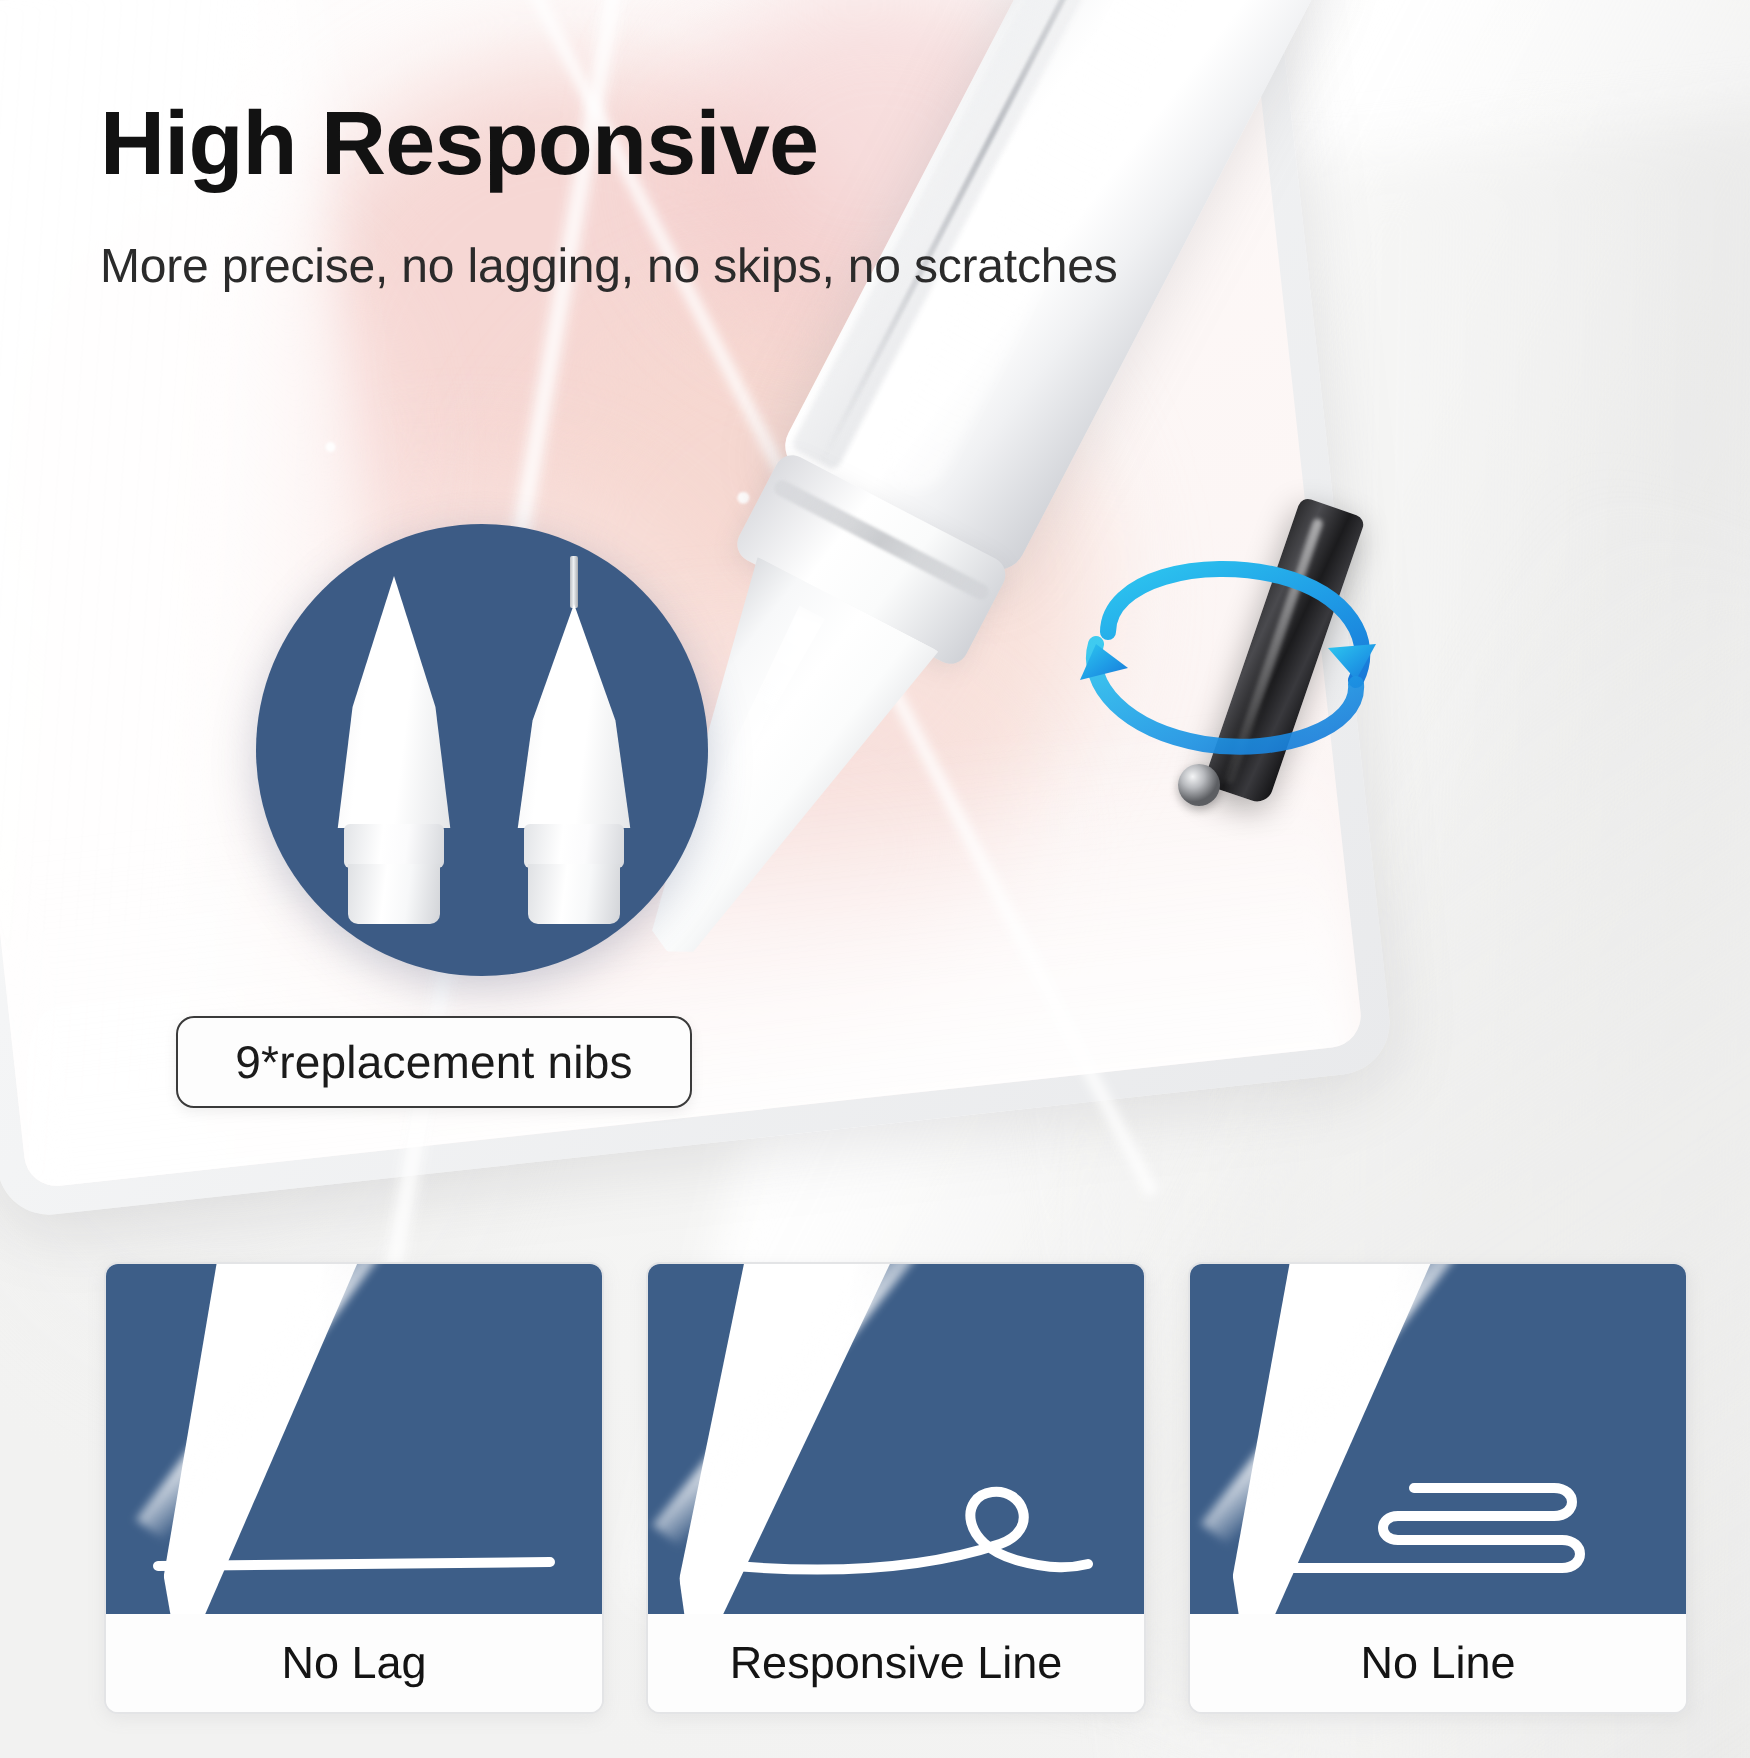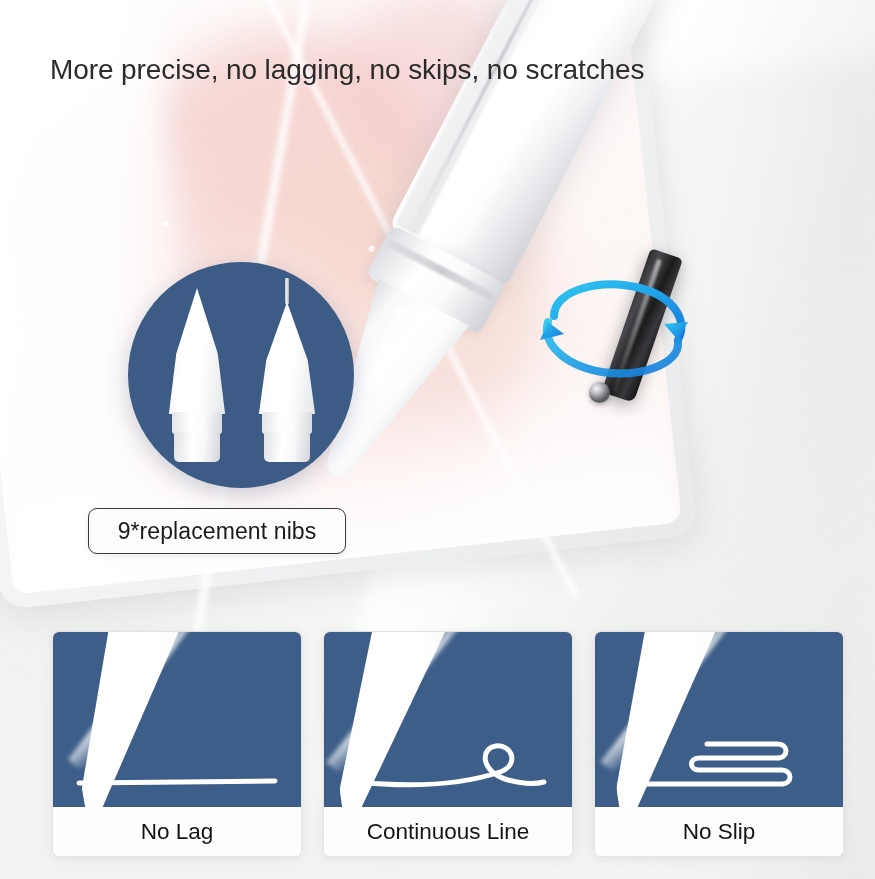--- a/index.html
+++ b/index.html
@@ -75,21 +75,21 @@
   
   .nib-badge{position:absolute;left:88px;top:508px;width:256px;height:44px;
     border:1.4px solid #3a3a3a;border-radius:9px;background:#fdfdfd;
     display:flex;align-items:center;justify-content:center;
     box-shadow:0 2px 7px rgba(0,0,0,.07);}
   .nib-badge span{font-size:23px;color:#1b1b1b;letter-spacing:.1px;}
 
   
   .headline{position:absolute;left:50px;top:46px;width:620px;z-index:6;}
   .h-line{font-size:45px;font-weight:bold;color:#121212;line-height:1.16;letter-spacing:-.4px;}
-  .sub{margin-top:8px;font-size:28px;color:#2b2b2b;letter-spacing:-.1px;}
+  .sub{margin-top:22px;font-size:24px;color:#2b2b2b;letter-spacing:-.1px;}
 
   
   .hero-pen{position:absolute;left:432px;top:-120px;width:132px;height:700px;
     transform:rotate(27.5deg);transform-origin:50% 40%;}
   .pen-barrel{position:absolute;left:0;top:0;width:100%;height:392px;
     border-radius:60px 60px 14px 14px;
     background:linear-gradient(100deg,#d9dade 0%,#f4f5f6 14%,#ffffff 34%,#ffffff 58%,#f0f1f3 74%,#cfd1d6 100%);
     box-shadow:0 10px 32px rgba(130,130,138,.22);}
   .pen-flat{position:absolute;left:4px;top:8px;width:26px;height:376px;
     background:linear-gradient(100deg,rgba(255,255,255,.1),rgba(214,216,220,.55));
@@ -224,20 +224,21 @@
       <div class="nib-collar" style="top:134px;height:22px;"></div>
       <div class="nib-base" style="top:154px;height:30px;"></div>
     </div>
   </div>
 
   <div class="nib-badge">
     <span>9*replacement nibs</span>
   </div>
 
   <div class="headline">
+    <div class="h-line">High Responsive</div>
     <div class="sub">More precise, no lagging, no skips, no scratches</div>
   </div>
 
   <div class="panels">
 
     <div class="panel">
       <div class="panel-img">
         <div class="mini-pen" style="left:24px;top:-58px;width:118px;height:240px;transform:rotate(-3deg);">
           <div class="mini-pen-body"></div>
           <div class="mini-pen-hi" style="left:46px;top:22px;width:18px;height:188px;transform:rotate(40deg);"></div>
@@ -252,30 +253,30 @@
     <div class="panel">
       <div class="panel-img">
         <div class="mini-pen" style="left:14px;top:-62px;width:122px;height:248px;transform:rotate(-1deg);">
           <div class="mini-pen-body"></div>
           <div class="mini-pen-hi" style="left:48px;top:24px;width:18px;height:196px;transform:rotate(40deg);"></div>
         </div>
         <svg class="stroke-svg" viewBox="0 0 248 175">
           <path d="M32 150 C92 156, 140 152, 176 140 C196 133, 188 112, 172 114 C156 116, 156 140, 184 148 C202 153, 212 152, 220 150" fill="none" stroke="#ffffff" stroke-width="5" stroke-linecap="round" stroke-linejoin="round"></path>
         </svg>
       </div>
-      <div class="panel-label">Continuous Line</div>
+      <div class="panel-label">Responsive Line</div>
     </div>
 
     <div class="panel">
       <div class="panel-img">
         <div class="mini-pen" style="left:18px;top:-66px;width:120px;height:250px;transform:rotate(-2deg);">
           <div class="mini-pen-body"></div>
           <div class="mini-pen-hi" style="left:46px;top:26px;width:18px;height:196px;transform:rotate(40deg);"></div>
         </div>
         <svg class="stroke-svg" viewBox="0 0 248 175">
           <path d="M30 152 L186 152 C198 152, 198 138, 186 138 L104 138 C94 138, 94 126, 104 126 L182 126 C194 126, 194 112, 182 112 L112 112" fill="none" stroke="#ffffff" stroke-width="5" stroke-linecap="round" stroke-linejoin="round"></path>
         </svg>
       </div>
-      <div class="panel-label">No Slip</div>
+      <div class="panel-label">No Line</div>
     </div>
 
   </div>
 </div>
 
 </body></html>

